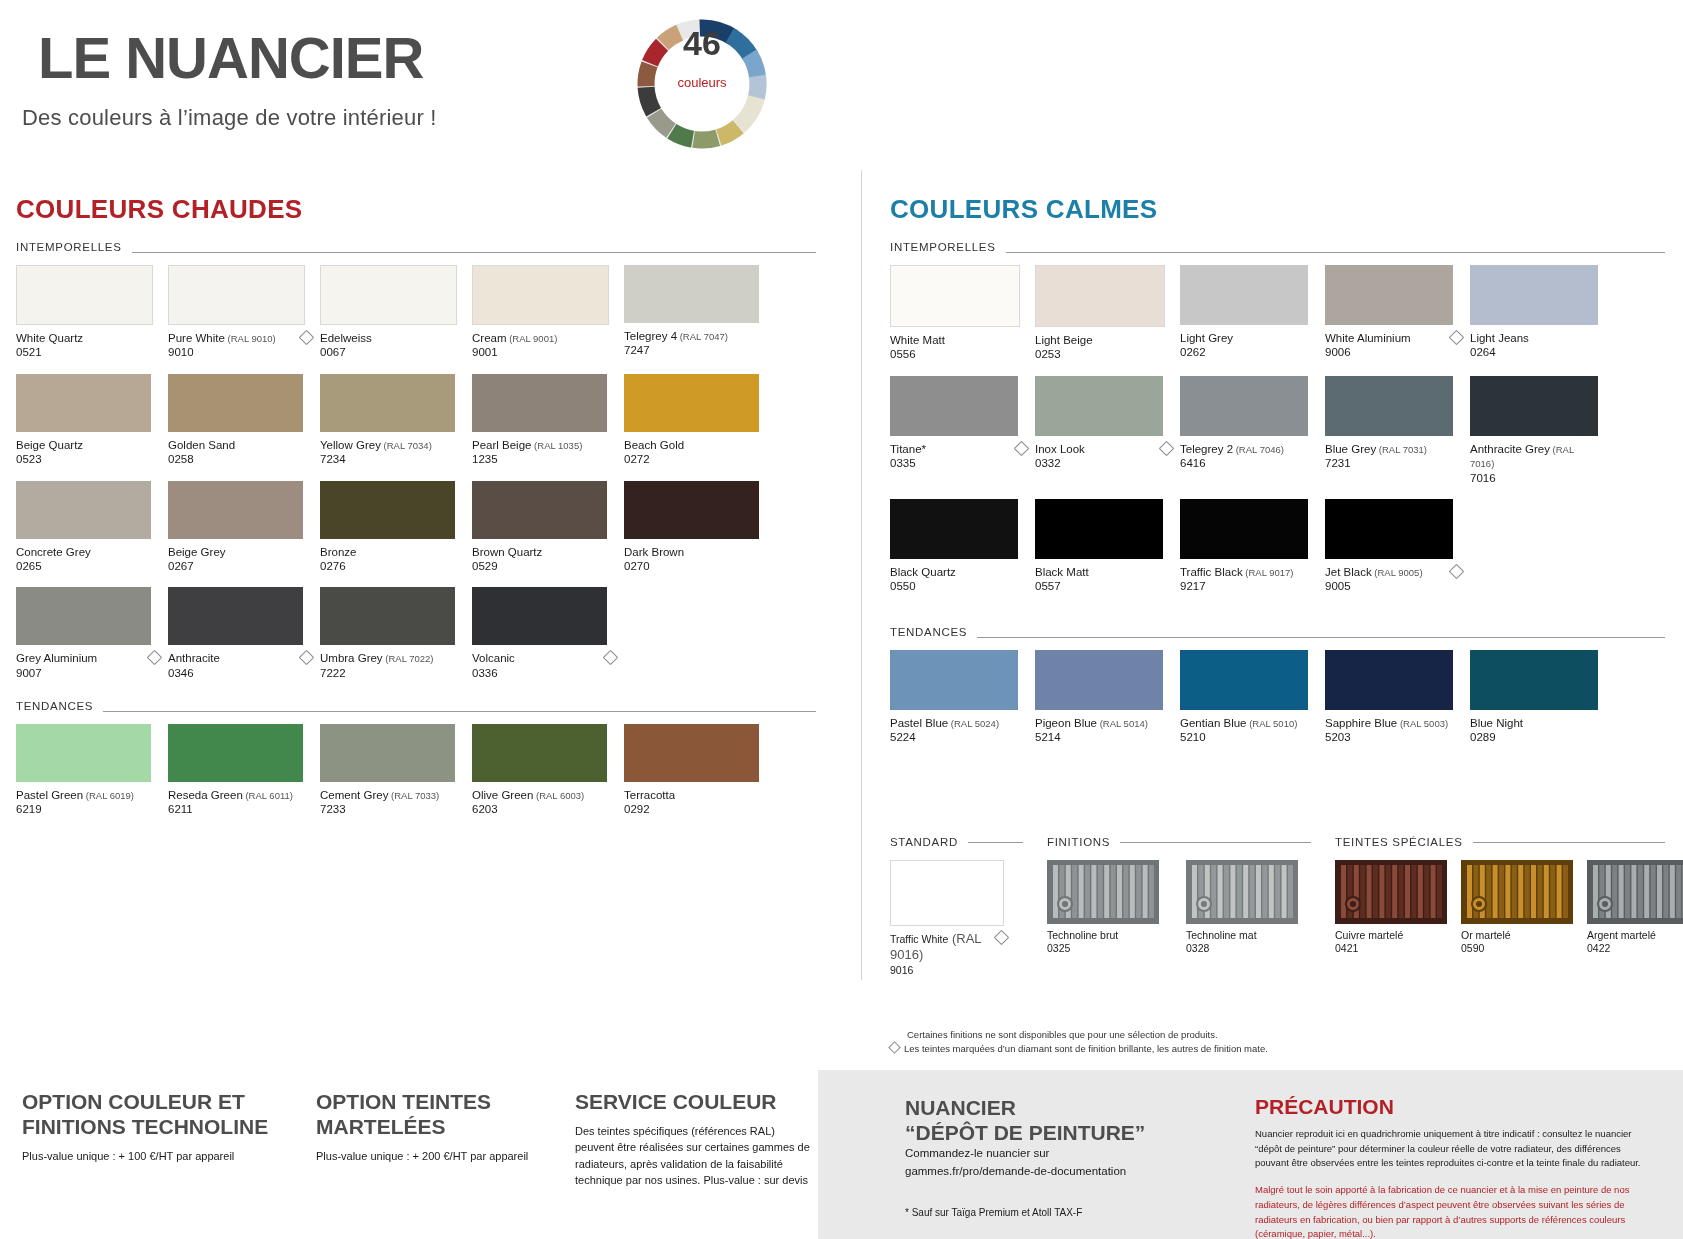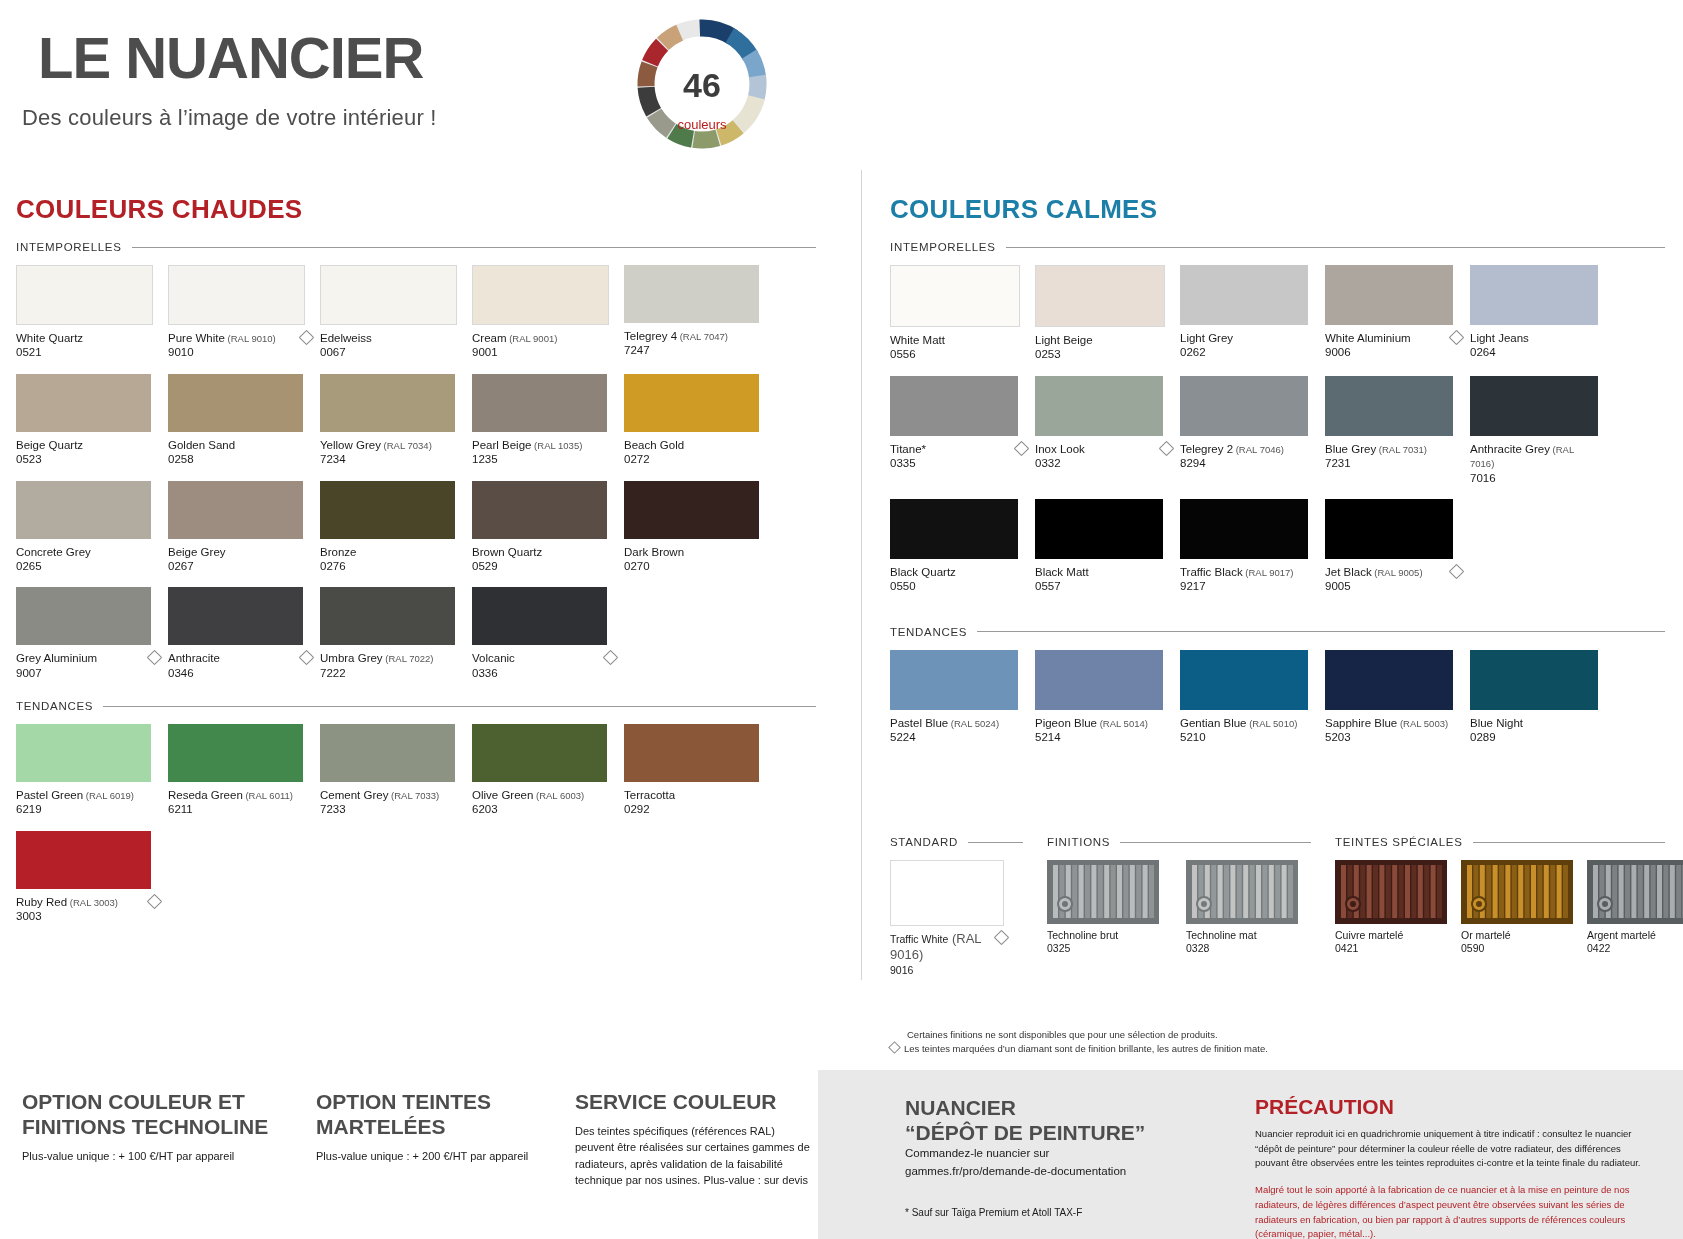--- a/index.html
+++ b/index.html
@@ -16,41 +16,41 @@
   
   .header{position:absolute;left:22px;top:12px;width:760px;height:140px;}
   .title{
     font-size:58px;font-weight:700;letter-spacing:-1px;color:#4d4d4d;
     line-height:1.05;margin:16px;padding:0;
   }
   .subtitle{font-size:22px;color:#4d4d4d;margin-top:10px;letter-spacing:0.2px;}
   .donut{position:absolute;left:600px;top:6px;width:160px;height:132px;}
   .donut svg{display:block;}
   .donut-center{
-    position:absolute;left:0;top:16px;width:160px;height:132px;
-    display:flex;flex-direction:column;align-items:center;justify-content:center;
+    position:absolute;left:0;top:8px;width:160px;height:132px;
+    display:flex;flex-direction:column;align-items:center;
     pointer-events:none;
   }
   .donut-num{font-size:34px;font-weight:700;color:#3c3c3c;line-height:1;}
   .donut-word{font-size:13px;color:#b91c1c;line-height:1.2;margin-top:15px;}
 
   
   .col{position:absolute;top:178px;}
   .col-left{left:16px;width:800px;}
   .col-right{left:890px;width:775px;}
   .divider{
     position:absolute;left:861px;top:170px;width:1px;height:810px;background:#d5d5d5;
   }
 
   .col-head{font-size:26px;font-weight:700;letter-spacing:0.3px;margin:16px 0 16px 0;}
   .col-head.warm{color:#b32127;}
   .col-head.calm{color:#1c7fa8;}
 
   .section-label{
-    display:flex;align-items:center;gap:10px;
+    display:flex;align-items:flex-end;gap:10px;
     font-size:11.5px;letter-spacing:0.7px;color:#333;margin:4px 0 12px 0;
   }
   .section-label .rule{flex:1;height:1px;background:#9a9a9a;}
 
   
   .grid{display:flex;flex-wrap:wrap;gap:0;}
   .cell{width:152px;margin-right:0;margin-bottom:14px;}
   .sw{
     width:135px;height:58px;border:0;display:block;
     position:relative;
@@ -272,25 +272,20 @@
         <div class="cell">
           <div class="sw" style="background: rgb(76, 96, 48);"></div>
           <div class="nm"><span>Olive Green</span><span class="ral"> (RAL 6003)</span></div>
           <div class="code">6203</div>
         </div>
         <div class="cell">
           <div class="sw" style="background: rgb(138, 88, 57);"></div>
           <div class="nm"><span>Terracotta</span></div>
           <div class="code">0292</div>
         </div>
-        <div class="cell">
-          <div class="sw" style="background: rgb(181, 31, 40);"></div>
-          <div class="nm"><span>Ruby Red</span><span class="ral"> (RAL 3003)</span><span class="dia"></span></div>
-          <div class="code">3003</div>
-        </div>
       </div>
   </div>
 
   <div class="col col-right">
     <div class="col-head calm">COULEURS CALMES</div>
     <div class="section-label">
       <span>INTEMPORELLES</span>
       <span class="rule"></span>
     </div>
     <div class="grid" id="calm-timeless">
@@ -325,21 +320,21 @@
           <div class="code">0335</div>
         </div>
         <div class="cell">
           <div class="sw" style="background: rgb(155, 166, 154);"></div>
           <div class="nm"><span>Inox Look</span><span class="dia"></span></div>
           <div class="code">0332</div>
         </div>
         <div class="cell">
           <div class="sw" style="background: rgb(137, 143, 146);"></div>
           <div class="nm"><span>Telegrey 2</span><span class="ral"> (RAL 7046)</span></div>
-          <div class="code">8294</div>
+          <div class="code">6416</div>
         </div>
         <div class="cell">
           <div class="sw" style="background: rgb(92, 106, 113);"></div>
           <div class="nm"><span>Blue Grey</span><span class="ral"> (RAL 7031)</span></div>
           <div class="code">7231</div>
         </div>
         <div class="cell">
           <div class="sw" style="background: rgb(44, 51, 57);"></div>
           <div class="nm"><span>Anthracite Grey</span><span class="ral"> (RAL 7016)</span></div>
           <div class="code">7016</div>

